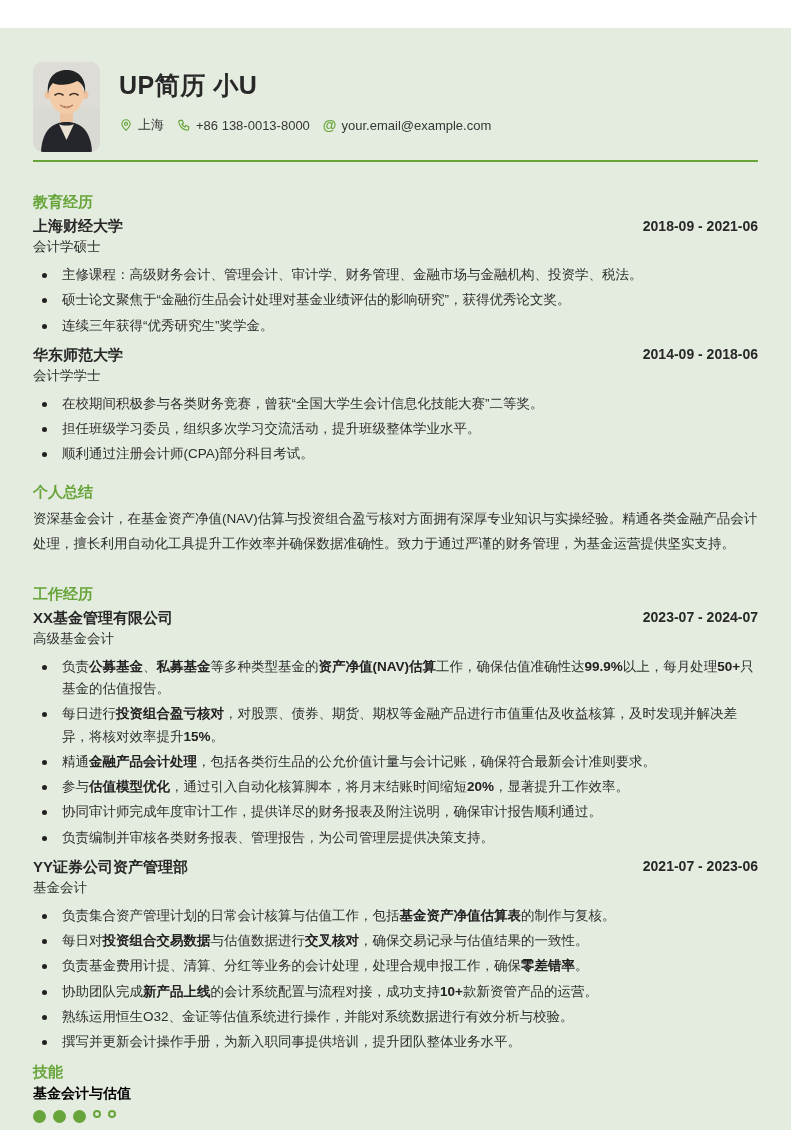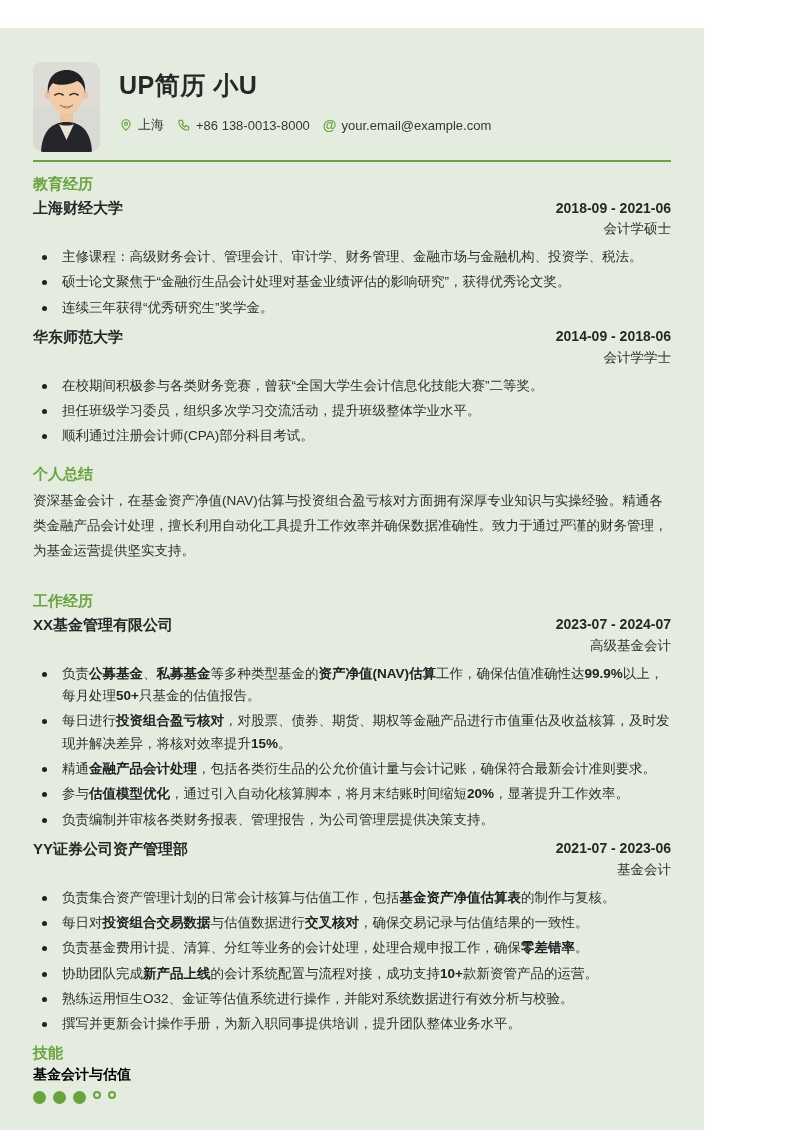--- a/index.html
+++ b/index.html
@@ -10,21 +10,21 @@
   *{box-sizing:border-box;}
   html,body{margin:0;padding:0;}
   body{
     width:800px;height:1130px;overflow:hidden;
     background:#ffffff;
     font-family:"Liberation Sans","DejaVu Sans",sans-serif;
     color:var(--ink);
   }
   .page{
     margin-top:28px;
-    width:704px;height:1102px;
+    width:791px;height:1102px;
     background:var(--page-bg);
     padding:34px 33px 0 33px;
   }
   
   .header{display:flex;align-items:flex-start;}
   .photo{
     width:67px;height:90px;border-radius:10px;overflow:hidden;flex:none;
     background:#d9dad4;
   }
   .photo svg{display:block;width:100%;height:100%;}
@@ -33,26 +33,26 @@
   .contacts{display:flex;align-items:center;margin-top:14px;font-size:13px;color:#353635;}
   .contacts .ic{display:inline-flex;align-items:center;margin-right:5px;color:var(--accent);}
   .contacts .gap{width:13px;}
   .contacts svg{width:14px;height:14px;stroke:var(--accent);fill:none;stroke-width:2;}
   .at-glyph{font-size:14px;font-weight:600;color:var(--accent);}
   .divider{border-bottom:2px solid var(--accent);margin-top:8px;}
   
   .section{margin-top:16px;}
   .section.work{margin-top:28px;}
   .section.skills{margin-top:8px;font-family:Liberation Serif, serif;}
-  .section.education{margin-top:12px;}
+  .section.education{margin-top:30px;}
   .sec-title{font-size:15px;font-weight:700;color:var(--accent);line-height:20px;}
   .entry-head{display:flex;justify-content:space-between;align-items:center;margin-top:4px;}
   .entry-org{font-size:15px;font-weight:700;color:#272827;line-height:19px;}
   .entry-date{font-size:14px;font-weight:700;color:#272827;}
-  .entry-sub{display:flex;justify-content:flex-end;font-size:13.5px;margin-top:3px;line-height:18px;}
+  .entry-sub{display:flex;justify-content:flex-start;font-size:13.5px;margin-top:3px;line-height:18px;}
   ul.bullets{list-style:none;margin:8px 0;padding:0;}
   ul.bullets li{
     position:relative;padding-left:29px;margin-bottom:3px;
     font-size:13.5px;line-height:1.65;
   }
   ul.bullets li::before{
     content:"";position:absolute;left:9px;top:9px;
     width:5px;height:5px;border-radius:50%;background:#222;
   }
   ul.bullets b{font-weight:700;color:#222;}
@@ -172,20 +172,21 @@
           </div>
           <div class="entry-sub">
             <div>高级基金会计</div>
             <div></div>
           </div>
           <ul class="bullets">
             <li><span>负责</span><b>公募基金</b><span>、</span><b>私募基金</b><span>等多种类型基金的</span><b>资产净值(NAV)估算</b><span>工作，确保估值准确性达</span><b>99.9%</b><span>以上，每月处理</span><b>50+</b><span>只基金的估值报告。</span></li>
             <li><span>每日进行</span><b>投资组合盈亏核对</b><span>，对股票、债券、期货、期权等金融产品进行市值重估及收益核算，及时发现并解决差异，将核对效率提升</span><b>15%</b><span>。</span></li>
             <li><span>精通</span><b>金融产品会计处理</b><span>，包括各类衍生品的公允价值计量与会计记账，确保符合最新会计准则要求。</span></li>
             <li><span>参与</span><b>估值模型优化</b><span>，通过引入自动化核算脚本，将月末结账时间缩短</span><b>20%</b><span>，显著提升工作效率。</span></li>
+            <li><span>协同审计师完成年度审计工作，提供详尽的财务报表及附注说明，确保审计报告顺利通过。</span></li>
             <li><span>负责编制并审核各类财务报表、管理报告，为公司管理层提供决策支持。</span></li>
           </ul>
         </div>
         <div class="entry">
           <div class="entry-head">
             <div class="entry-org">YY证券公司资产管理部</div>
             <div class="entry-date">2021-07 - 2023-06</div>
           </div>
           <div class="entry-sub">
             <div>基金会计</div>

